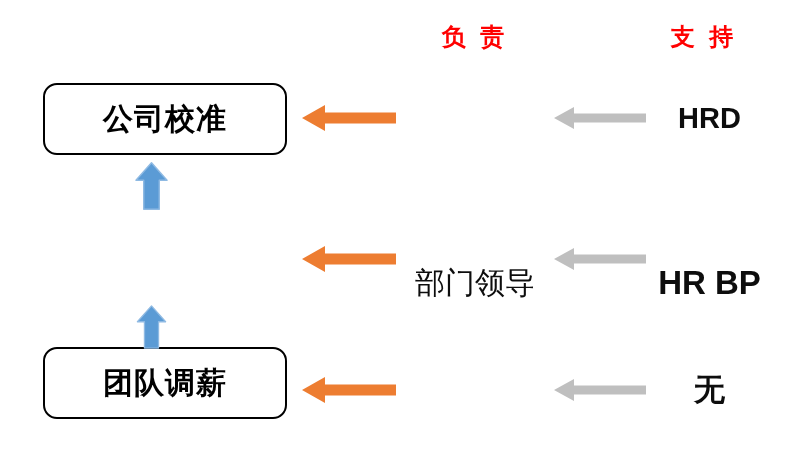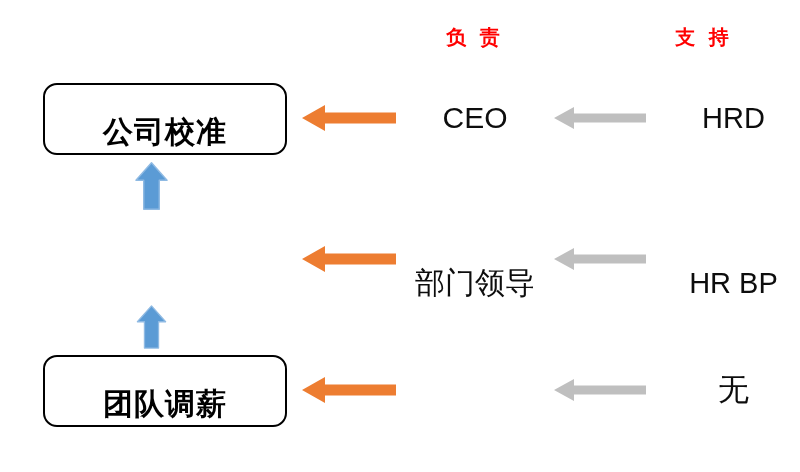--- a/index.html
+++ b/index.html
@@ -15,46 +15,46 @@
     background: #ffffff;
     overflow: hidden;
   }
   .abs { position: absolute; }
 
   .col-header {
     top: 16px;
     height: 42px;
     line-height: 42px;
     text-align: center;
-    font-size: 20px;
+    font-size: 24px;
     font-weight: bold;
     letter-spacing: 4px;
     color: #ff0000;
   }
   #hdr-responsible { left: 420px; width: 110px; }
   #hdr-support     { left: 649px; width: 110px; }
 
   .stage-box {
     left: 43px;
     width: 240px;
     height: 68px;
     border: 2px solid #000000;
     border-radius: 14px;
     background: #ffffff;
     display: flex;
-    align-items: flex-end;
+    align-items: center;
     justify-content: center;
     font-size: 30px;
     font-weight: bold;
     color: #000000;
     letter-spacing: 1px;
   }
   #box-0 { top: 83px; }
   #box-1 { top: 224px; }
-  #box-2 { top: 355px; }
+  #box-2 { top: 347px; }
 
   .up-arrow   { display: block; }
   #up-arrow-0 { left: 135px; top: 161px; }
   #up-arrow-1 { left: 136px; top: 305px; }
 
   .h-arrow { display: block; }
   .orange-arrow { left: 302px; }
   #orange-0 { top: 105px; }
   #orange-1 { top: 246px; }
   #orange-2 { top: 377px; }
@@ -64,21 +64,21 @@
   #gray-2 { top: 379px; }
 
   .role-label {
     height: 44px;
     line-height: 44px;
     text-align: center;
     color: #0d0d0d;
     white-space: nowrap;
   }
   .resp-label { left: 405px; width: 140px; }
-  .supp-label { left: 666px; width: 135px; }
+  .supp-label { left: 642px; width: 135px; font-weight: bold; }
   .row-y0 { top: 96px; }
   .row-y1 { top: 237px; margin-top: 24px; }
   .row-y2 { top: 368px; }
 
   .latin-text { font-family: "Liberation Sans", sans-serif; font-size: 30px; }
   .cjk-serif  { font-family: "Liberation Serif", serif; font-size: 30px; }
 </style>
 </head>
 <body>
 
@@ -97,34 +97,33 @@
   <svg class="abs up-arrow" id="up-arrow-0" width="33" height="50" viewBox="0 0 34 50">
     <polygon points="17,1 33,19 25,19 25,49 9,49 9,19 1,19" stroke="#8FBAE3" stroke-width="1.5" stroke-linejoin="round" fill="#5B9BD5"></polygon>
   </svg>
   <svg class="abs up-arrow" id="up-arrow-1" width="31" height="44" viewBox="0 0 34 50">
     <polygon points="17,1 33,19 25,19 25,49 9,49 9,19 1,19" stroke="#8FBAE3" stroke-width="1.5" stroke-linejoin="round" fill="#5B9BD5"></polygon>
   </svg>
 
   <svg class="abs h-arrow orange-arrow" id="orange-0" width="94" height="26" viewBox="0 0 94 26">
     <polygon points="0,13 23,0 23,7.5 94,7.5 94,18.5 23,18.5 23,26" fill="#ED7D31"></polygon>
   </svg>
-  <div class="abs role-label resp-label latin-text row-y0">CEO</div>
   <svg class="abs h-arrow gray-arrow" id="gray-0" width="92" height="22" viewBox="0 0 92 22">
     <polygon points="0,11 20,0 20,6.5 92,6.5 92,15.5 20,15.5 20,22" fill="#BFBFBF"></polygon>
   </svg>
   <div class="abs role-label supp-label latin-text row-y0" style="font-size:29px">HRD</div>
 
   <svg class="abs h-arrow orange-arrow" id="orange-1" width="94" height="26" viewBox="0 0 94 26">
     <polygon points="0,13 23,0 23,7.5 94,7.5 94,18.5 23,18.5 23,26" fill="#ED7D31"></polygon>
   </svg>
   <div class="abs role-label resp-label cjk-serif row-y1">部门领导</div>
   <svg class="abs h-arrow gray-arrow" id="gray-1" width="92" height="22" viewBox="0 0 92 22">
     <polygon points="0,11 20,0 20,6.5 92,6.5 92,15.5 20,15.5 20,22" fill="#BFBFBF"></polygon>
   </svg>
-  <div class="abs role-label supp-label latin-text row-y1" style="font-size:29px">HR BP</div>
+  <div class="abs role-label supp-label latin-text row-y1" style="font-size:33px">HR BP</div>
 
   <svg class="abs h-arrow orange-arrow" id="orange-2" width="94" height="26" viewBox="0 0 94 26">
     <polygon points="0,13 23,0 23,7.5 94,7.5 94,18.5 23,18.5 23,26" fill="#ED7D31"></polygon>
   </svg>
   <svg class="abs h-arrow gray-arrow" id="gray-2" width="92" height="22" viewBox="0 0 92 22">
     <polygon points="0,11 20,0 20,6.5 92,6.5 92,15.5 20,15.5 20,22" fill="#BFBFBF"></polygon>
   </svg>
   <div class="abs role-label supp-label cjk-serif row-y2" style="font-size:31px">无</div>
 
 </div>

